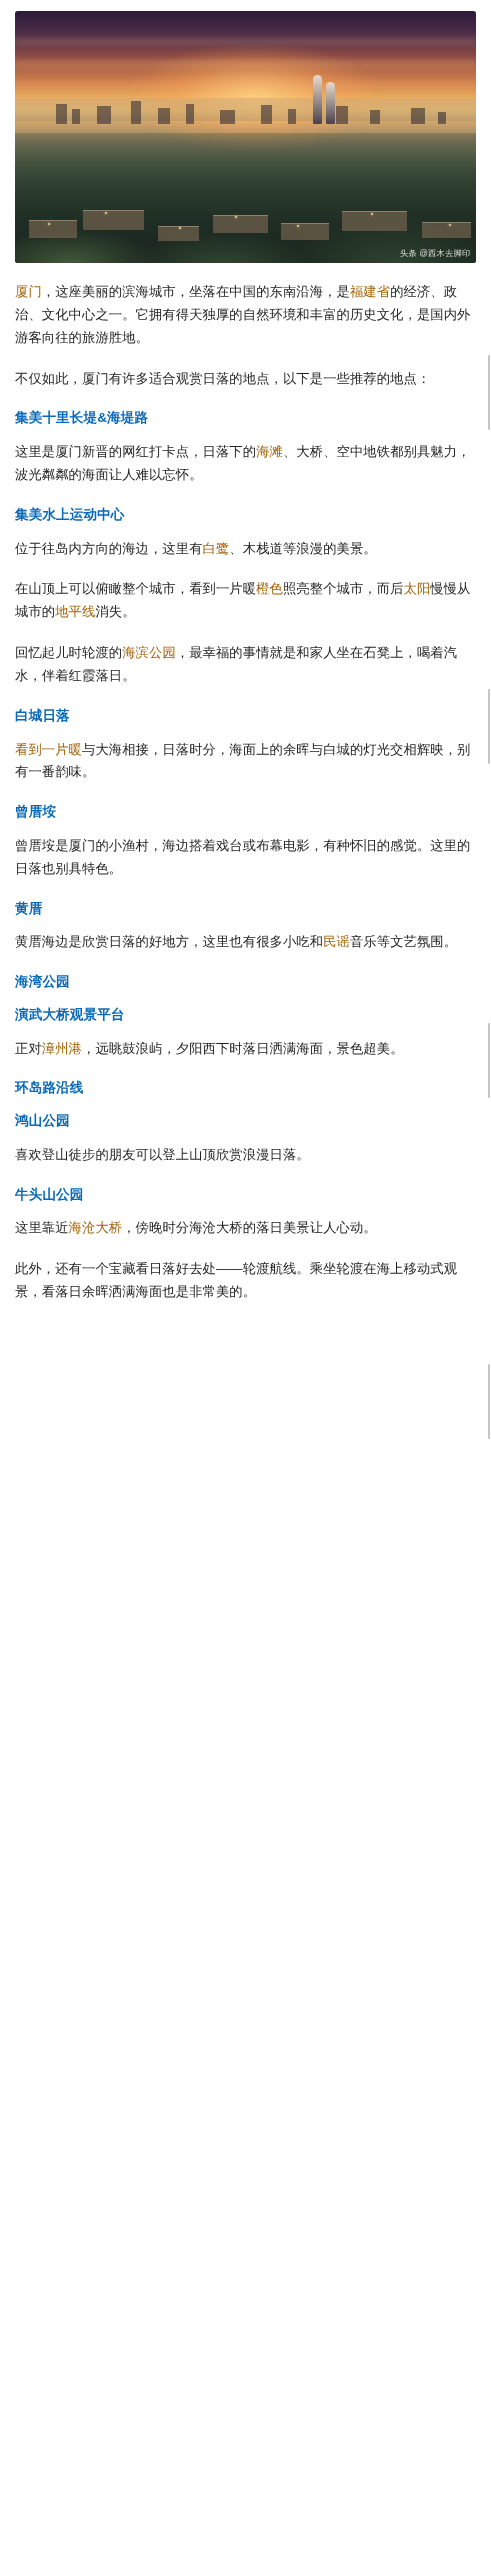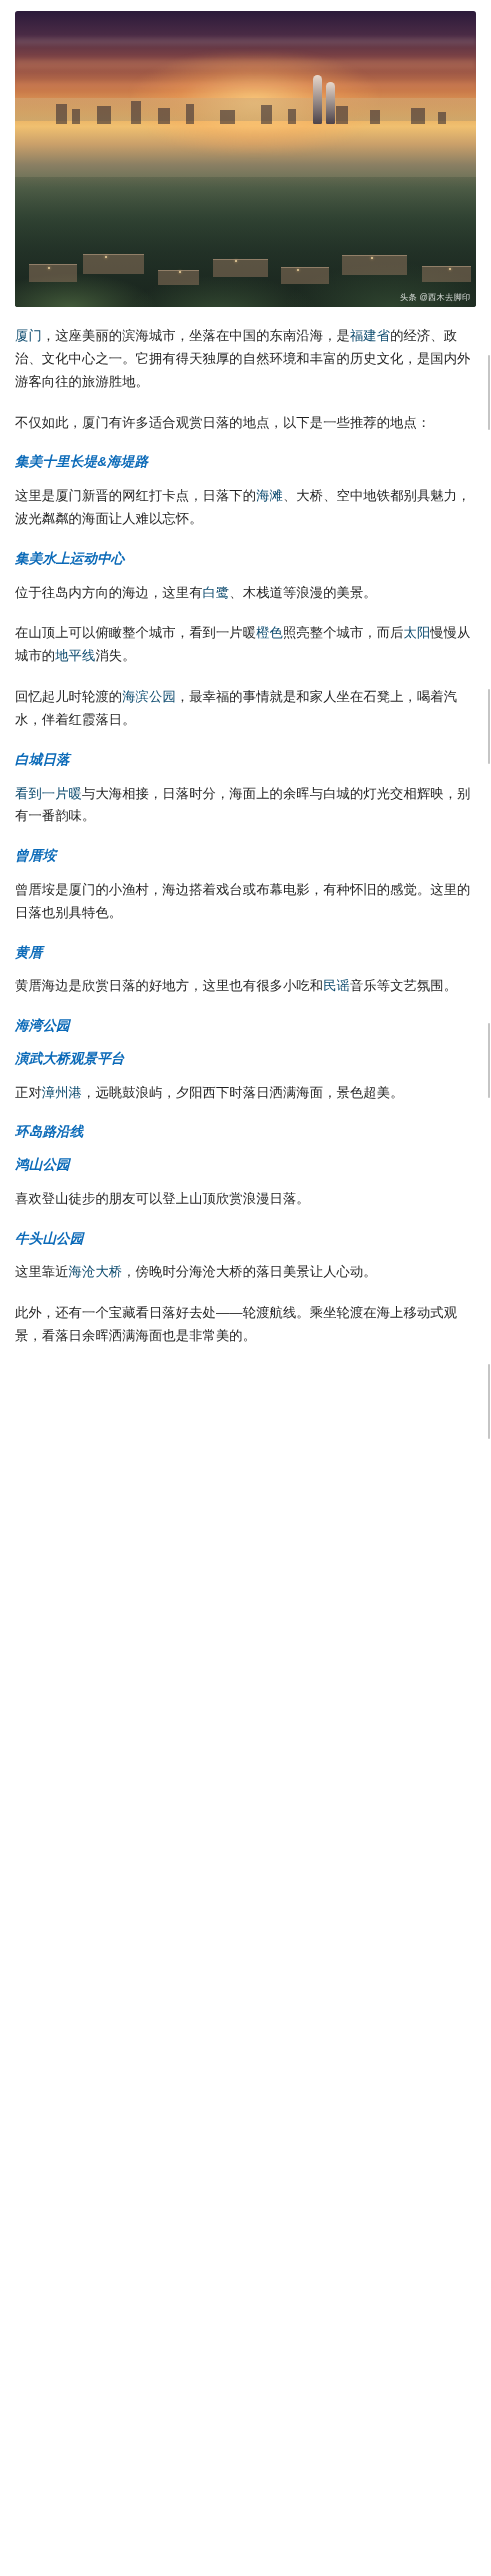--- a/index.html
+++ b/index.html
@@ -16,21 +16,21 @@
   .page {
     width: 491px;
     min-height: 2576px;
     padding: 11px 15px 27px 15px;
     position: relative;
   }
   
   .hero {
     position: relative;
     width: 100%;
-    height: 296px;
+    height: 252px;
     border-radius: 2.7px;
     overflow: hidden;
     margin-bottom: 18px;
     background:
       linear-gradient(to bottom,
         #2b1a3a 0%,
         #4a2b45 8%,
         #8c4a45 18%,
         #c97a4a 27%,
         #e8a95c 34%,
@@ -135,24 +135,23 @@
     color: #1f1f1f;
     letter-spacing: 0.1px;
   }
   h3.heading {
     font-size: 13.6px;
     font-weight: bold;
     color: #0b6ab8;
     margin: 0 0 12.3px 0;
     line-height: 1.5;
     letter-spacing: 0.1px;
-    font-style: italic;
   }
   a.link {
-    color: #0c4a6e;
+    color: #a16207;
     text-decoration: none;
     font-family: Liberation Serif, serif;
   }
 
   
   .scroll-hint {
     position: absolute;
     right: 1.4px;
     width: 2px;
     border-radius: 1.4px;

